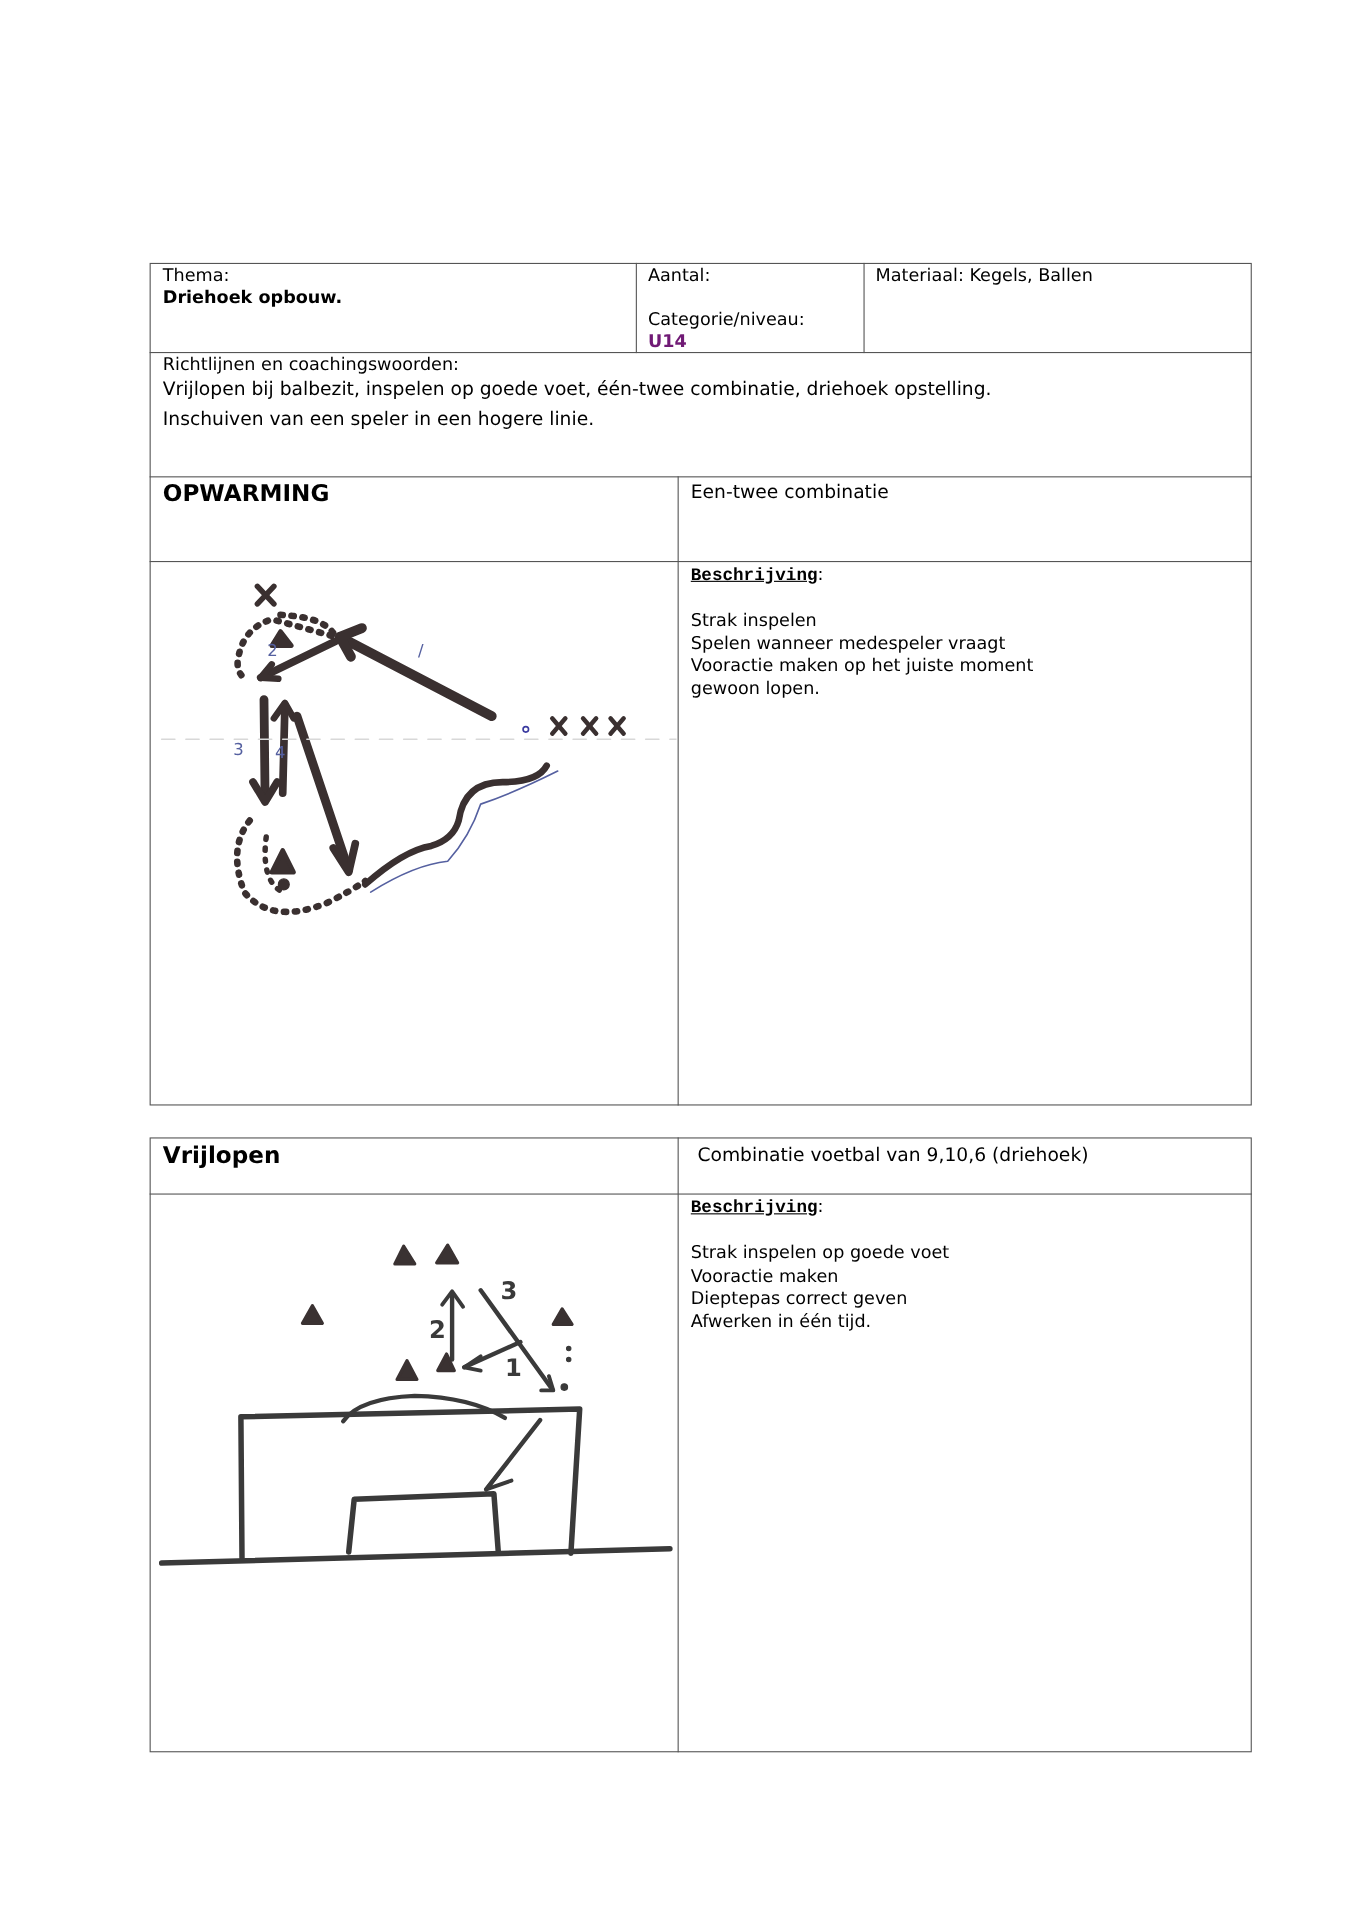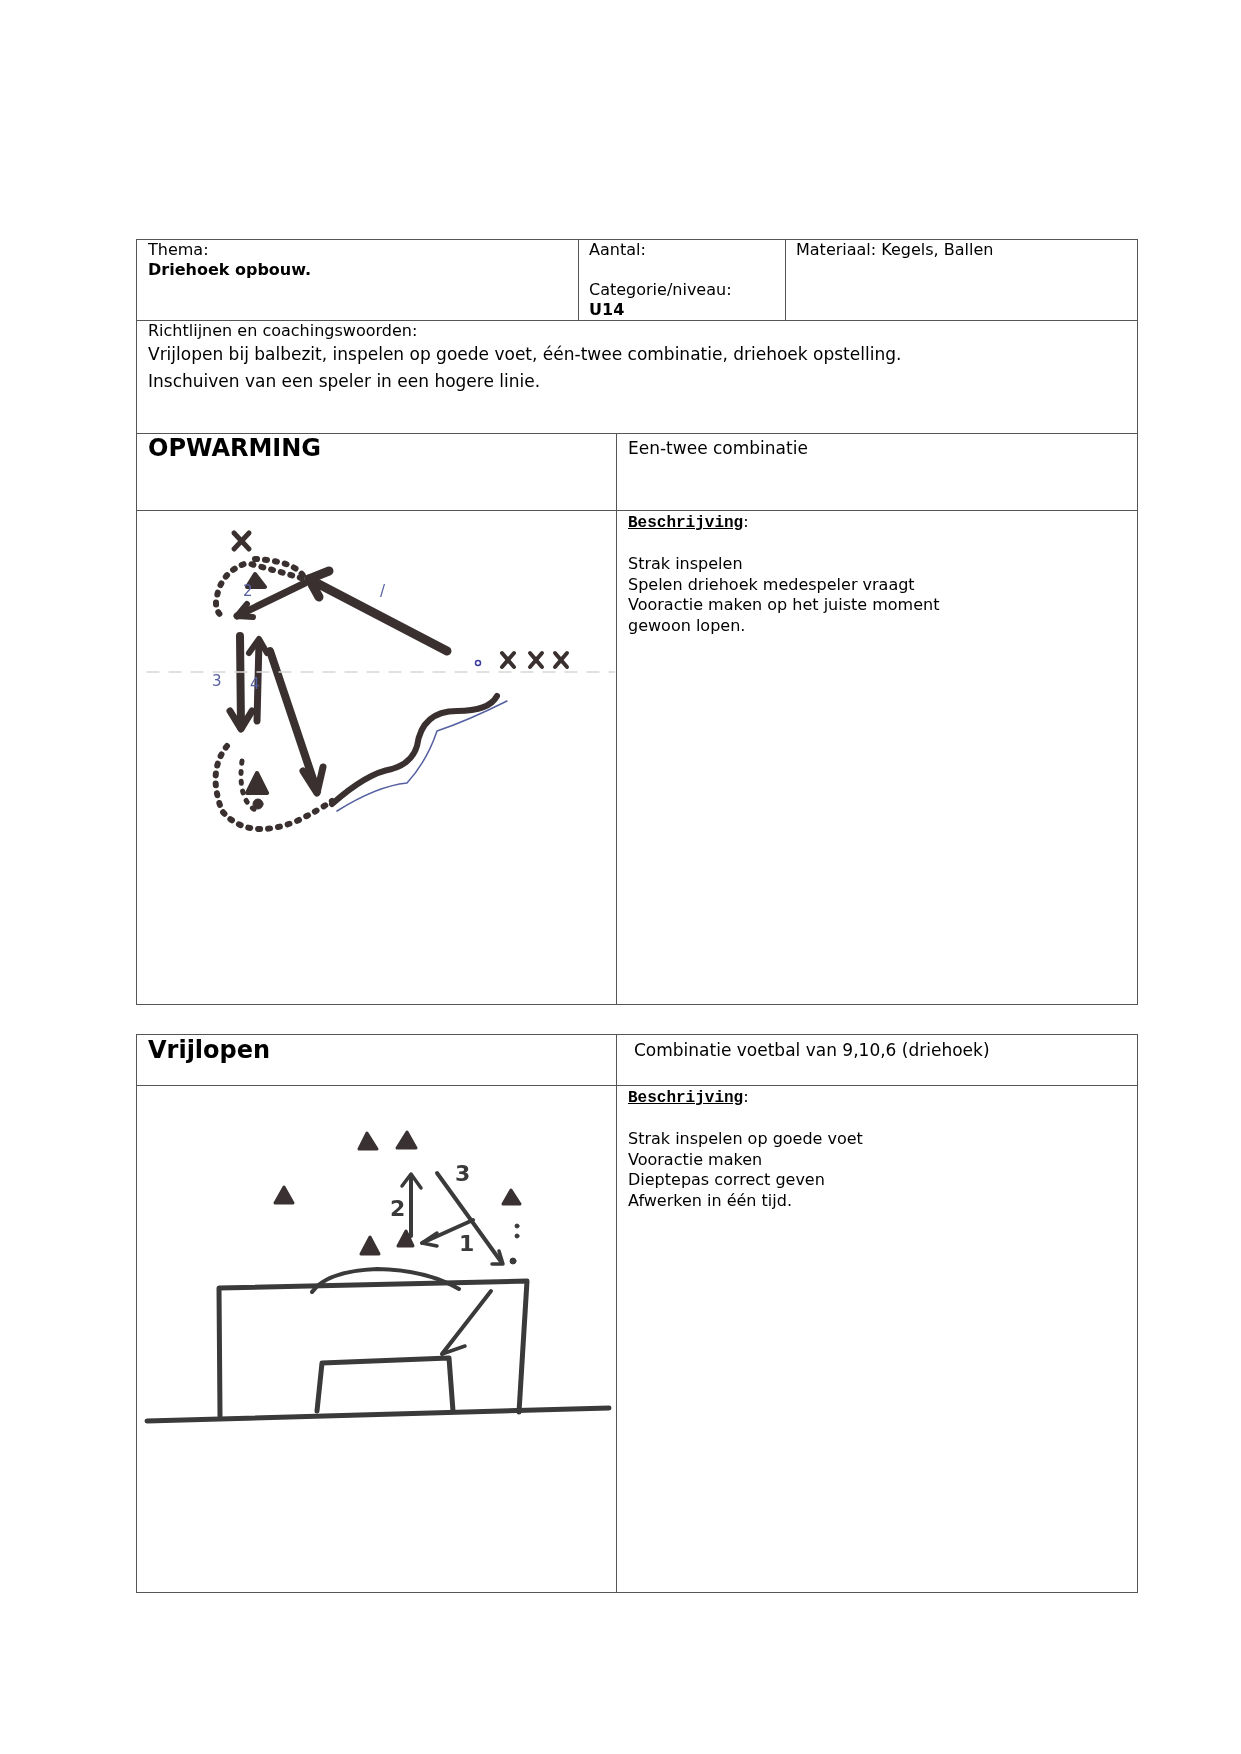--- a/index.html
+++ b/index.html
@@ -4,22 +4,22 @@
 <style>
   html, body { margin: 0; padding: 0; background: #ffffff; }
   body { width: 1241px; height: 1754px; position: relative; overflow: hidden;
          font-family: "DejaVu Sans", sans-serif; color: #000; }
   .abs { position: absolute; box-sizing: border-box; }
   .b { border: 1.5px solid #555; }
   .cell { position: absolute; box-sizing: border-box; }
   .lbl { font-weight: normal; font-size: 16px; }
   .txt { font-size: 16px; }
   .big { font-size: 17px; line-height: 27px; }
-  .hdr { font-weight: bold; font-size: 24px; }
-  .red { color: #000000; font-weight: bold; font-size: 16px; }
+  .hdr { font-weight: bold; font-size: 21px; }
+  .red { color: #701a75; font-weight: bold; font-size: 16px; }
   .desc { font-size: 16px; line-height: 20.5px; }
   .desc .title { font-weight: bold; text-decoration: underline; font-family: Liberation Mono, monospace; }
   .hline { position: absolute; height: 0; border-top: 1.5px solid #555; }
   .vline { position: absolute; width: 0; border-left: 1.5px solid #555; }
   svg { position: absolute; }
 </style>
 </head>
 <body>
 
 <div class="abs b" style="left:136px; top:239px; width:1002px; height:766px;"></div>
@@ -55,21 +55,21 @@
   <div class="big">Inschuiven van een speler in een hogere linie.</div>
 </div>
 
 <div class="cell hdr" style="left:148px; top:434px; line-height:28px;">OPWARMING</div>
 <div class="cell big" style="left:628px; top:434px; line-height:28px;text-align:right;">Een-twee combinatie</div>
 
 <div class="cell desc" style="left:628px; top:512px; width:500px;">
   <div><span class="title">Beschrijving</span>:</div>
   <div style="height:20.5px;"></div>
   <div>Strak inspelen</div>
-  <div>Spelen driehoek medespeler vraagt</div>
+  <div>Spelen wanneer medespeler vraagt</div>
   <div>Vooractie maken op het juiste moment</div>
   <div>gewoon lopen.</div>
 </div>
 
 <svg style="left:137px; top:511px;" width="478" height="493" viewBox="0 0 478 493">
   <g stroke="#3a3030" fill="none" stroke-linecap="round" stroke-linejoin="round">
 
     <g stroke-width="5">
         <line x1="97" y1="22" x2="112" y2="38"></line>
         <line x1="112" y1="22" x2="97" y2="38"></line>

